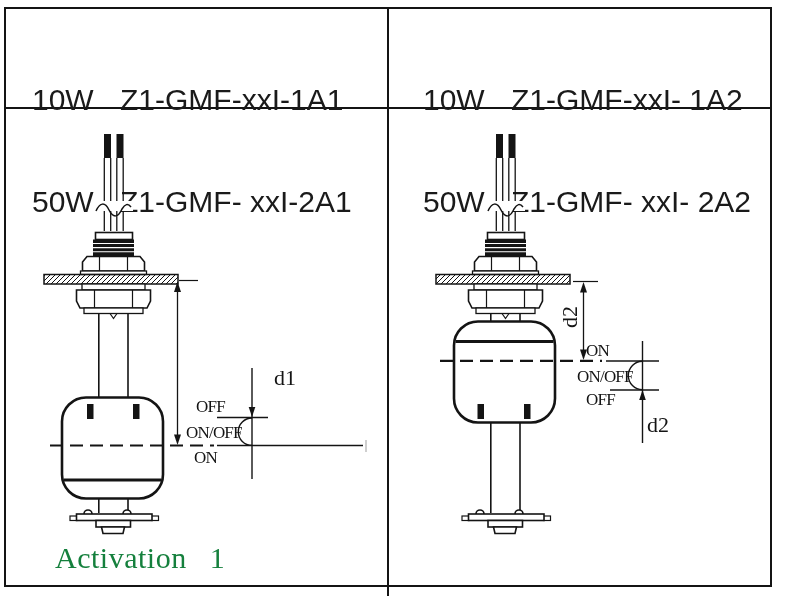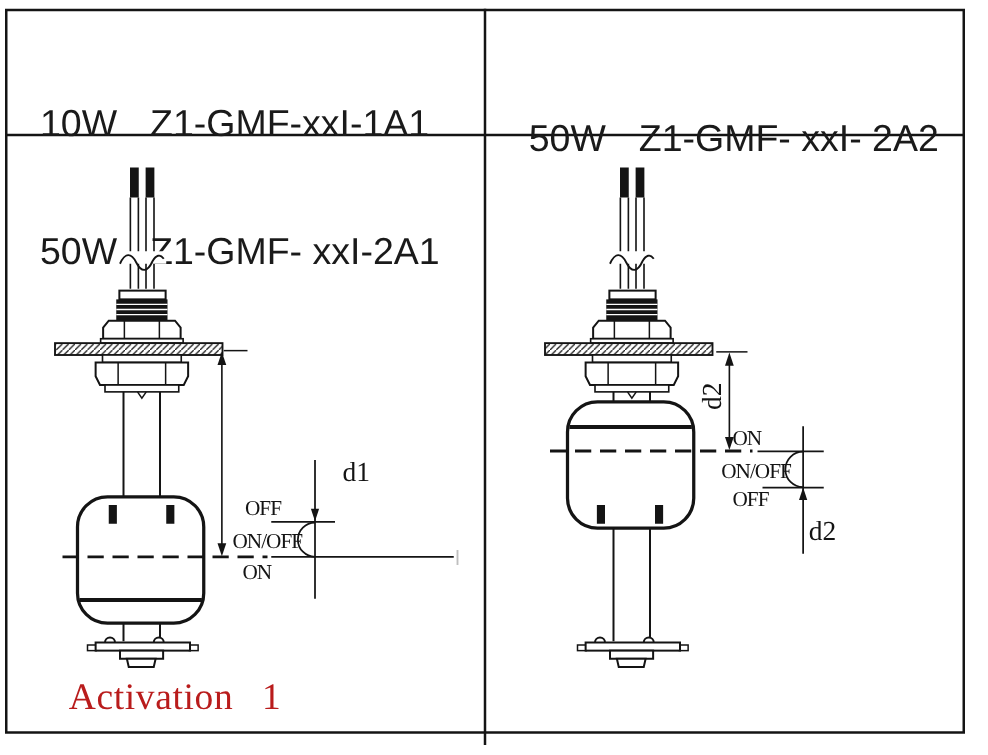--- a/index.html
+++ b/index.html
@@ -10,38 +10,39 @@
   .vdiv{left:387px;top:7px;width:2px;height:589px;}
   .hdiv{left:4px;top:107px;width:768px;height:2px;}
   .hdr{position:absolute;font-size:30px;line-height:30px;white-space:pre;color:#1a1a1a;}
   .hdr .pw{display:inline-block;width:88px;}
   svg{position:absolute;left:0;top:0;}
   .lbl{position:absolute;font-family:"Liberation Serif","DejaVu Serif",serif;color:#141414;
        font-size:17px;line-height:17px;letter-spacing:-0.8px;white-space:pre;}
   .lbl.dim{font-size:22px;line-height:22px;letter-spacing:0;}
   .lbl.rot{width:36px;text-align:center;transform:rotate(-90deg);}
   .lbl.ra{text-align:left;}
-  .cap{position:absolute;font-family:"Liberation Serif","DejaVu Serif",serif;color:#b91c1c;
+  .cap{position:absolute;font-family:"Liberation Serif","DejaVu Serif",serif;color:#15803d;
        font-size:30px;line-height:30px;letter-spacing:0.5px;word-spacing:15px;white-space:pre;}
 </style>
 </head>
 <body>
 
 <div class="page">
 
   <div class="b outer"></div>
   <div class="b vdiv"></div>
   <div class="b hdiv"></div>
 
   <div class="hdr" style="left:32px;top:25px;">
     <div><span class="pw">10W</span><span class="mdl">Z1-GMF-xxI-1A1</span></div>
     <div style="margin-top:12px;"><span class="pw">50W</span><span class="mdl">Z1-GMF- xxI-2A1</span></div>
   </div>
 
   <div class="hdr" style="left:423px;top:25px;">
+    <div><span class="pw">10W</span><span class="mdl">Z1-GMF-xxI- 1A2</span></div>
     <div style="margin-top:12px;"><span class="pw">50W</span><span class="mdl">Z1-GMF- xxI- 2A2</span></div>
   </div>
 
   <svg width="790" height="604" viewBox="0 0 790 604">
     <defs>
       <pattern id="hatch" width="5" height="5" patternUnits="userSpaceOnUse">
         <path d="M-1,6 L6,-1" stroke="#141414" stroke-width="1"></path>
       </pattern>
     </defs>
 

